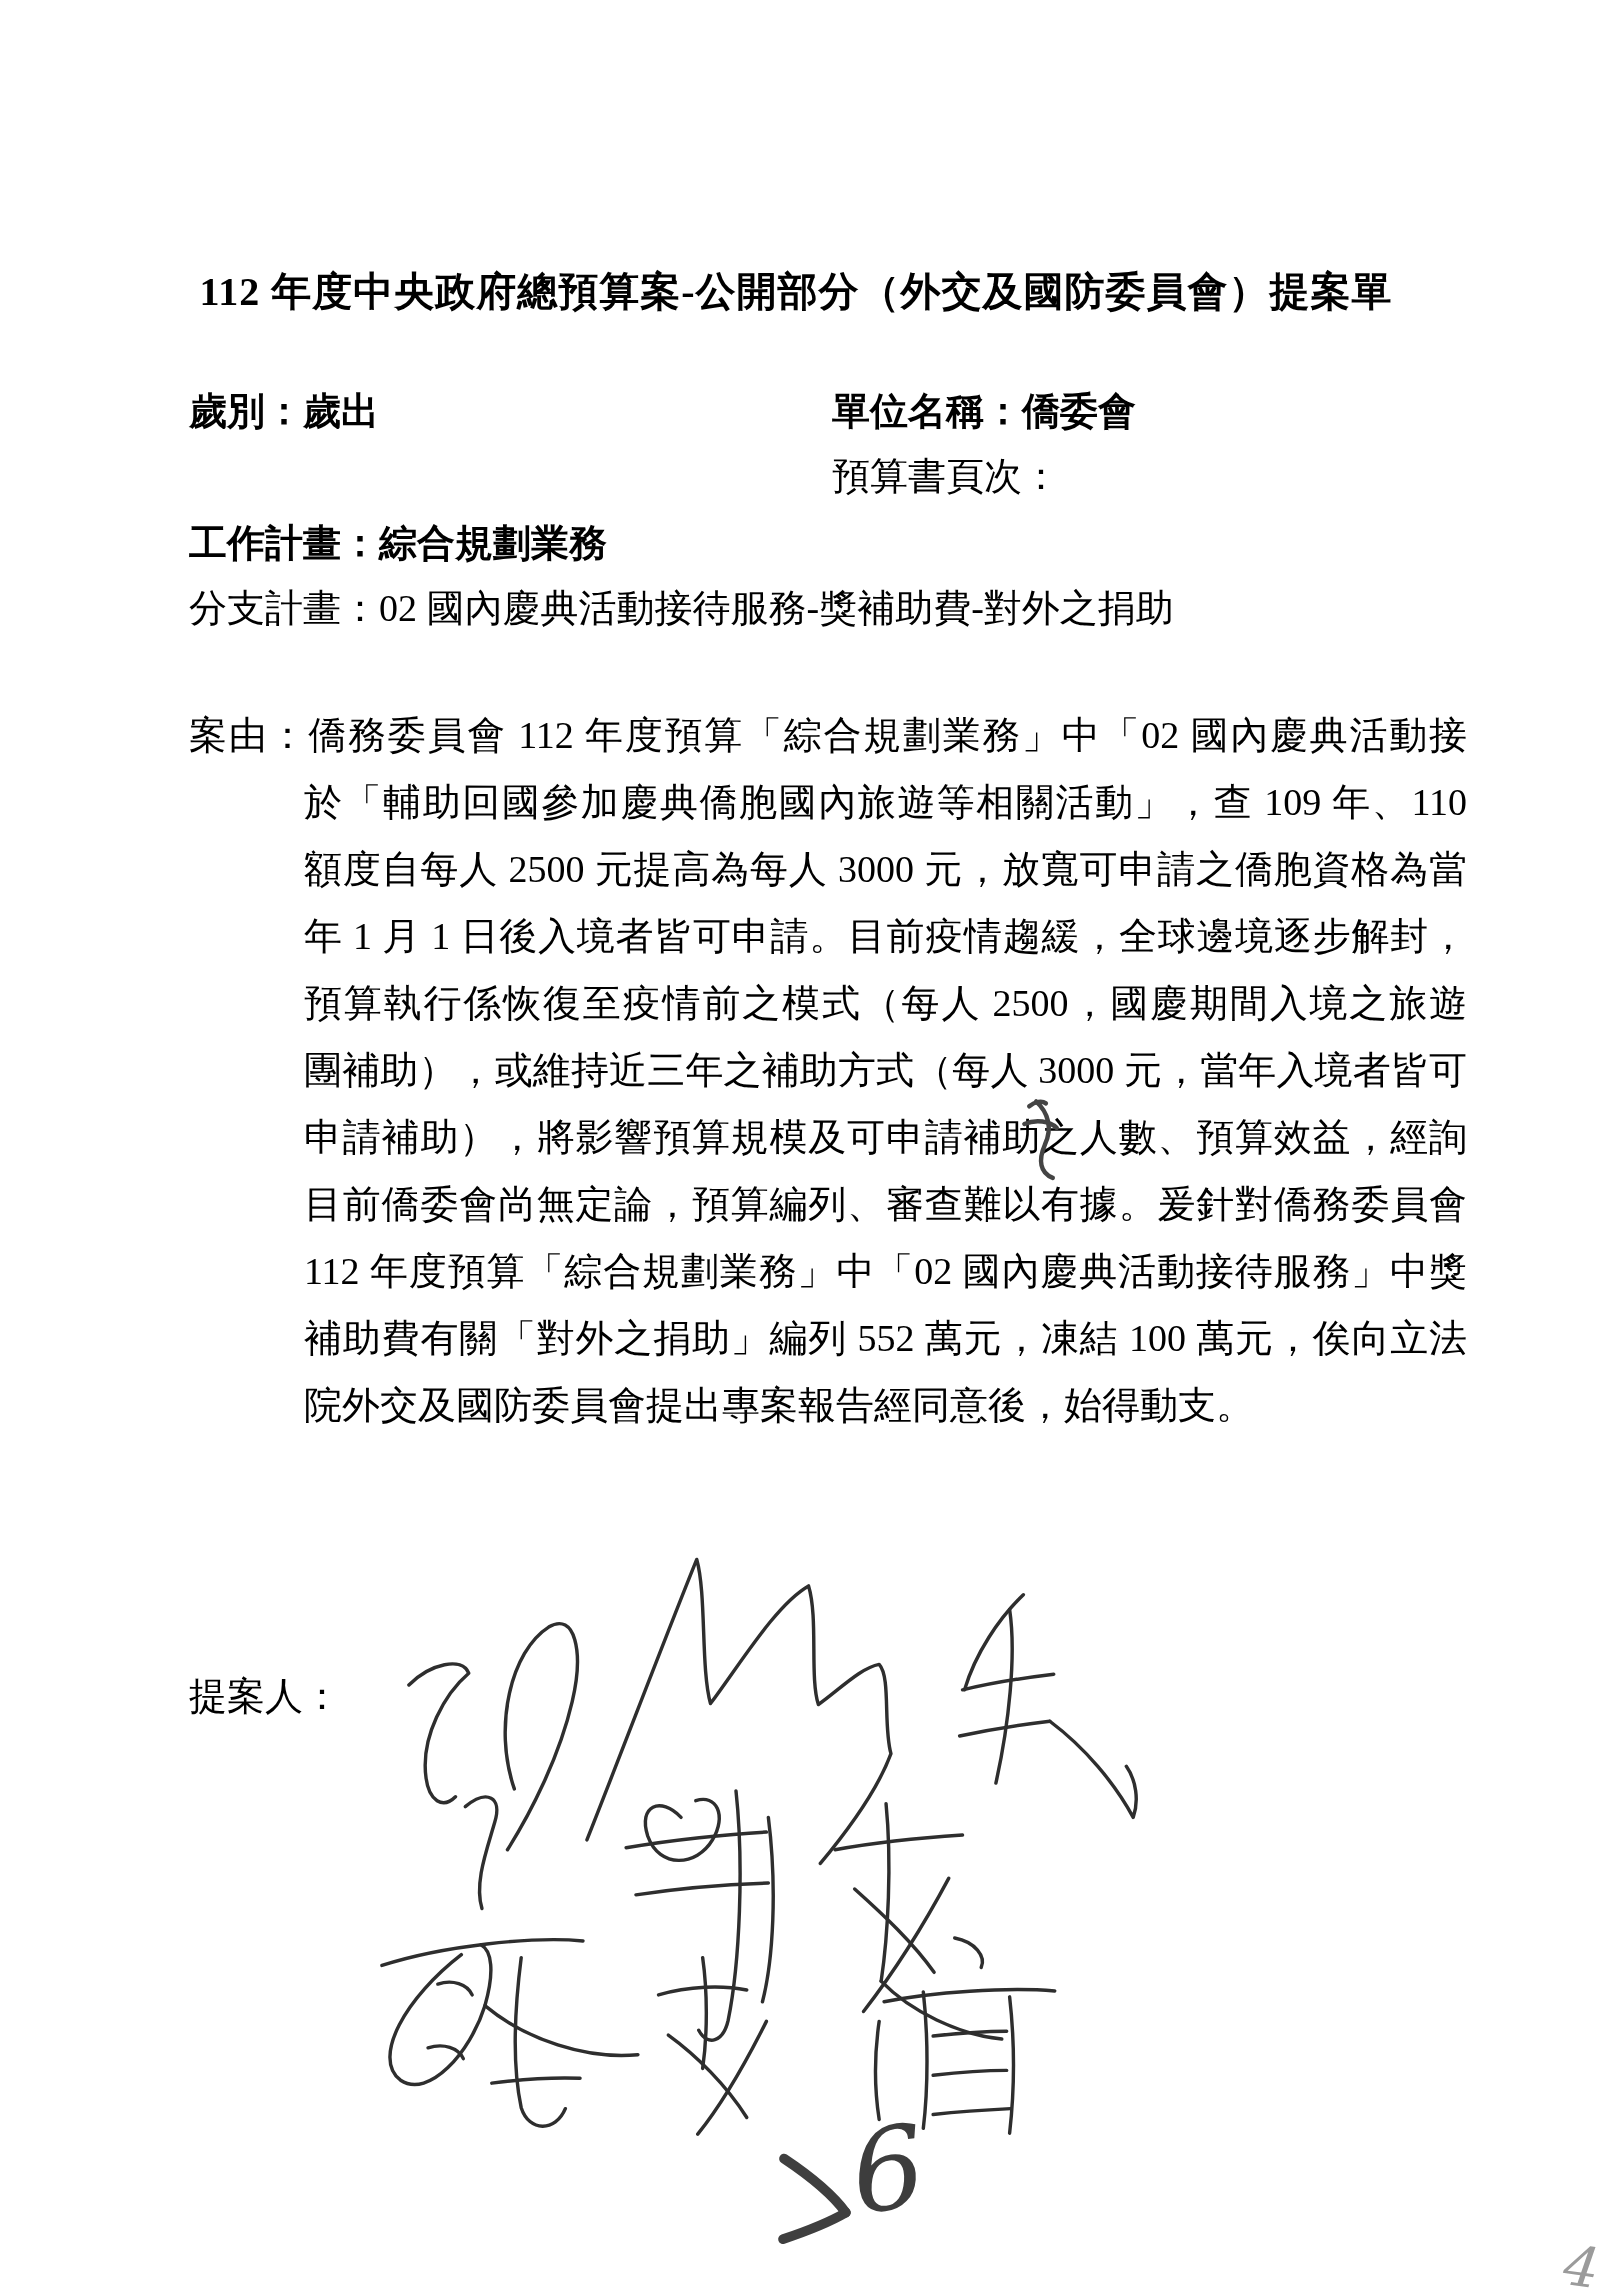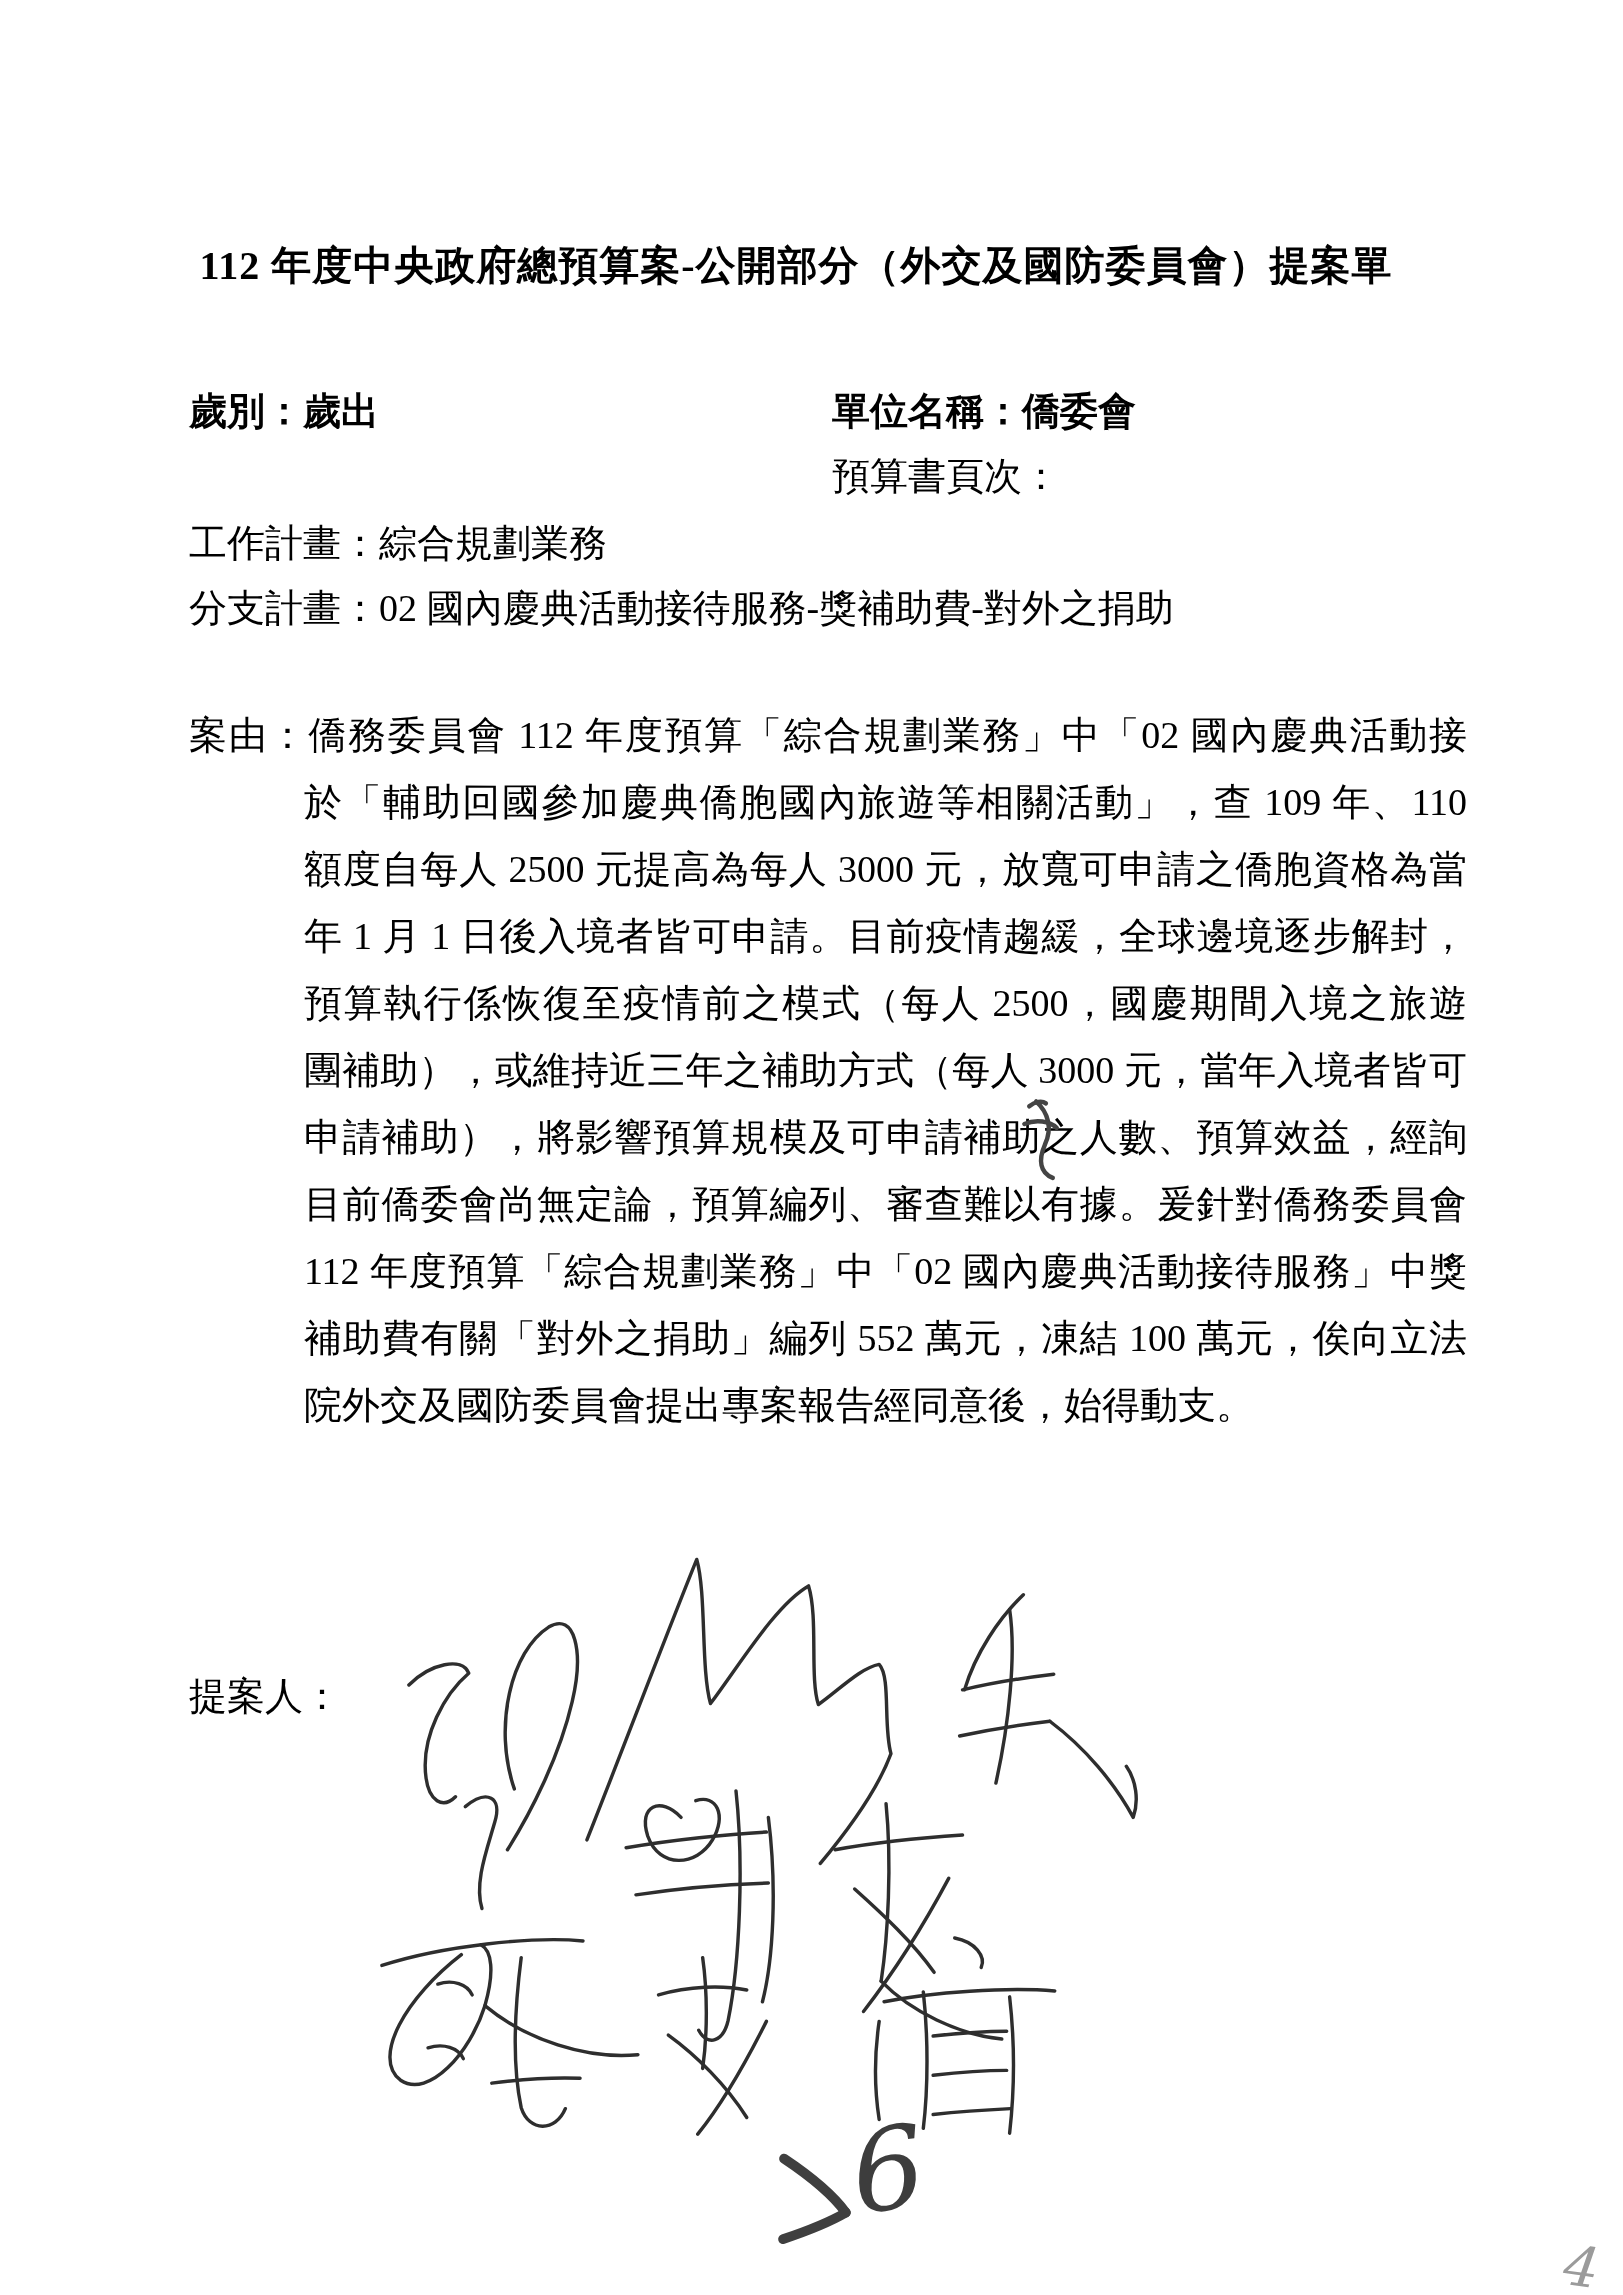--- a/index.html
+++ b/index.html
@@ -1,19 +1,19 @@
 <!DOCTYPE html>
 <html style="font-size:7.8px"><head>
 <meta charset="utf-8">
 <style>
   html,body{margin:0;padding:0;background:#ffffff;}
   body{width:1624px;height:2295px;position:relative;overflow:hidden;
        font-family:"Liberation Serif","DejaVu Serif",serif;color:#000;}
   .page{position:absolute;left:0;top:0;width:1624px;height:2295px;background:#fff;}
-  .title{position:absolute;top:238px;left:0;width:1592px;text-align:center;
+  .title{position:absolute;top:264px;left:0;width:1592px;text-align:center;
          font-size:40px;font-weight:700;letter-spacing:1px;white-space:nowrap;}
   .meta-row{position:absolute;left:189px;width:1349px;font-size:38px;line-height:1;white-space:nowrap;}
   .bold{font-weight:700;}
   .right-col{position:absolute;left:643px;top:0;}
   .gap{margin-left:0.55em;}
   .reason{position:absolute;left:189px;top:702px;width:1278px;
           font-size:38px;line-height:67px;}
   .rline{text-align:justify;text-align-last:justify;height:67px;white-space:nowrap;}
   .rline.cont{margin-left:115px;}
   .rline.lastline{text-align-last:left;}
@@ -38,21 +38,21 @@
 
   <div class="meta-row bold" style="top:392px;">
     <span><span>歲別：</span><span>歲出</span></span>
     <span class="right-col"><span>單位名稱：</span><span>僑委會</span></span>
   </div>
 
   <div class="meta-row" style="top:457px;">
     <span class="right-col"><span>預算書頁次：</span><span></span></span>
   </div>
 
-  <div class="meta-row" style="top:524px;">
+  <div class="meta-row" style="top:524px;font-weight:bold;">
     <span><span>工作計畫：</span><span>綜合規劃業務</span></span>
   </div>
 
   <div class="meta-row" style="top:589px;">
     <span><span>分支計畫：</span><span>02 國內慶典活動接待服務-獎補助費-對外之捐助</span></span>
   </div>
 
   <div class="reason">
     <div class="rline"><span>案由：</span><span>僑務委員會 112 年度預算「綜合規劃業務」中「02 國內慶典活動接</span></div>
     <div class="rline cont">於「輔助回國參加慶典僑胞國內旅遊等相關活動」，查 109 年、110</div>

